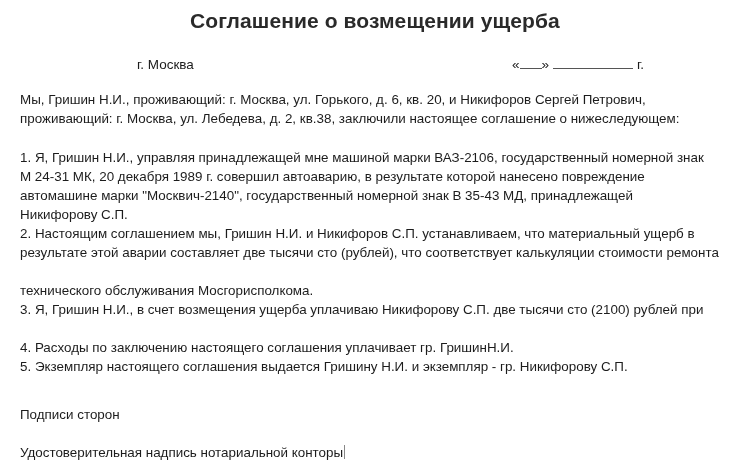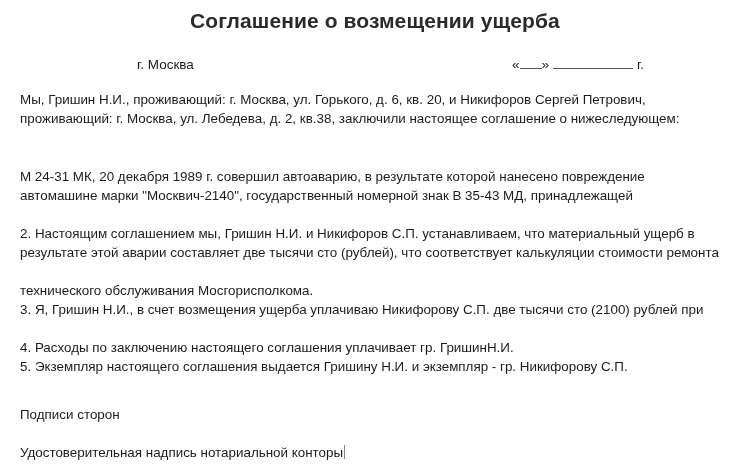--- a/index.html
+++ b/index.html
@@ -79,22 +79,24 @@
 
   <div class="city">г. Москва</div>
 
   <div class="date">
     <span>«</span><span class="blank day"></span><span>»</span><span class="blank month"></span><span>г.</span>
   </div>
 
   <div class="line" style="top:90px">Мы, Гришин Н.И., проживающий: г. Москва, ул. Горького, д. 6, кв. 20, и Никифоров Сергей Петрович,</div>
   <div class="line" style="top:109px">проживающий: г. Москва, ул. Лебедева, д. 2, кв.38, заключили настоящее соглашение о нижеследующем:</div>
 
+  <div class="line" style="top:148px">1. Я, Гришин Н.И., управляя  принадлежащей мне  машиной  марки  ВАЗ-2106, государственный номерной знак</div>
   <div class="line" style="top:167px">М 24-31 МК, 20 декабря 1989 г. совершил автоаварию, в результате которой нанесено повреждение</div>
   <div class="line" style="top:186px">автомашине марки "Москвич-2140",  государственный номерной знак В 35-43 МД, принадлежащей</div>
+  <div class="line" style="top:205px">Никифорову С.П.</div>
   <div class="line" style="top:224px">2. Настоящим соглашением мы, Гришин Н.И. и Никифоров С.П. устанавливаем, что  материальный  ущерб  в</div>
   <div class="line" style="top:243px">результате  этой аварии составляет две тысячи сто (рублей),  что соответствует калькуляции стоимости ремонта</div>
   <div class="line" style="top:281px">технического обслуживания Мосгорисполкома.</div>
   <div class="line" style="top:300px">3. Я,  Гришин  Н.И.,  в  счет возмещения ущерба уплачиваю Никифорову С.П. две тысячи сто (2100) рублей при</div>
   <div class="line" style="top:338px">4. Расходы по заключению настоящего соглашения уплачивает гр. ГришинН.И.</div>
   <div class="line" style="top:357px">5. Экземпляр настоящего соглашения выдается Гришину Н.И. и экземпляр - гр. Никифорову С.П.</div>
 
   <div class="line" style="top:405px">Подписи сторон</div>
 
   <div class="line" style="top:443px"><span>Удостоверительная надпись нотариальной конторы</span><span class="caret"></span></div>

